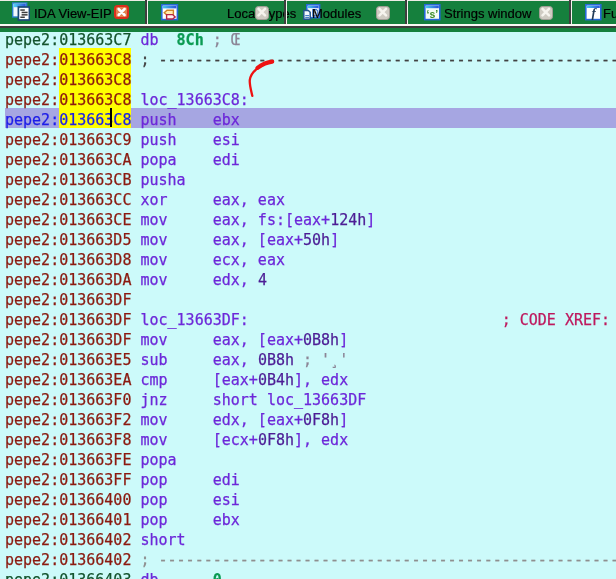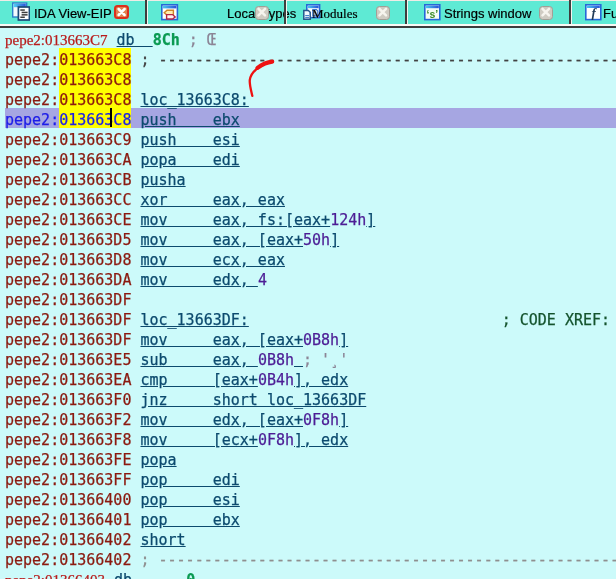--- a/index.html
+++ b/index.html
@@ -1,37 +1,37 @@
 <!DOCTYPE html>
 <html><head>
 <meta charset="utf-8">
 <style>
   html,body{margin:0;padding:0;}
   #root{position:relative;width:616px;height:579px;overflow:hidden;background:#ccfafa;font-family:"Liberation Mono",monospace;}
   
-  #tabbar{position:absolute;left:0;top:0;width:616px;height:25px;background:#5eead4;font-family:"Liberation Sans",sans-serif;}
+  #tabbar{position:absolute;left:0;top:0;width:616px;height:32px;background:#15803d;font-family:"Liberation Sans",sans-serif;}
   #tabbar .topline{position:absolute;left:0;top:0;width:616px;height:1px;background:#eeece6;}
   .sep{position:absolute;top:0;height:25px;width:2px;background:#3e3e3e;}
   .sepw{position:absolute;top:0;height:25px;width:1px;background:#f6f4ef;}
   .tabtext{position:absolute;top:5.5px;font-size:13px;color:#000;-webkit-text-stroke:0.2px #000;}
   .botwhite{position:absolute;left:0;top:24px;width:616px;height:2px;background:#faf8f4;}
   .botdark{position:absolute;left:0;top:26px;width:616px;height:2px;background:#3c3c3c;}
   
   .xred{position:absolute;overflow:hidden;top:5px;width:15px;height:14px;border-radius:3.5px;background:#e1814f;border:2px solid #dc2e1d;box-sizing:border-box;}
   .xgray{position:absolute;overflow:hidden;top:6px;width:14px;height:13.5px;border-radius:3.5px;background:#cfcbc2;border:1.2px solid #a29e96;box-sizing:border-box;}
   #hl{position:absolute;left:5px;top:108px;width:611px;height:20px;background:#a6a6e2;}
   .yel{position:absolute;left:59px;width:72px;height:20px;background:#ffff00;}
   #caret{position:absolute;left:110px;top:108px;width:2px;height:19px;background:#000;}
   #code{position:absolute;left:5px;top:30px;font-size:15px;line-height:20px;margin:0;color:#0909a0;-webkit-text-stroke:0.25px currentColor;}
   .m{color:#8b1a10;}   
-  .o{color:#b91c1c;font-family:Liberation Serif, serif;}   
+  .o{color:#14532d;}   
   .b{color:#1d1de8;}   
-  .n{color:#0c4a6e;text-decoration:underline;}   
+  .n{color:#6d28d9;}   
   .g{color:#0b9a52;font-weight:bold;}   
-  .x{color:#14532d;text-align:center;}   
+  .x{color:#be185d;text-align:center;}   
   .c{color:#8b8495;}   
   .d1{color:#424242;}  
   .d2{color:#8f8f8f;}  
   .y2{color:#4c1d95;}  
 </style>
 </head>
 <body>
 <div id="root">
 
   <div id="hl"></div>
@@ -128,21 +128,21 @@
             <stop offset="1" stop-color="#2a50d8"></stop>
       </linearGradient>
         </defs>
       <rect x="4.8" y="0.8" width="12.8" height="12.8" fill="#ffffff" stroke="#2668d8" stroke-width="1.6"></rect>
       <rect x="5.8" y="1.8" width="10.8" height="2.4" fill="url(#tg3)"></rect>
       <path d="M10.8,5.5 h3.6 l1.4,1.4 v5 h-5 z" fill="#dcecfa" stroke="#3a72c8" stroke-width="1.2"></path>
       <path d="M1.8,6.5 h4.6 l1.8,1.8 v7 h-6.4 z" fill="#f4f9ff" stroke="#24568c" stroke-width="1.5"></path>
       <rect x="3.2" y="11" width="3.8" height="1.2" fill="#4a80c8"></rect>
       <rect x="3.2" y="13" width="3.8" height="1.2" fill="#4a80c8"></rect>
     </svg>
-    <div class="tabtext" style="left:312px;font-family:Liberation Serif, serif;">Modules</div>
+    <div class="tabtext" style="left:312px;">Modules</div>
     <div class="xgray" style="left:376px;">
       <svg width="12" height="11" style="display:block">
           <path d="M2.5,1.8 L9,8.3 M9,1.8 L2.5,8.3" stroke="#f6f4ee" stroke-width="2.5" stroke-linecap="round"></path>
         </svg>
     </div>
     <div class="sep" style="left:405px;"></div>
       <div class="sepw" style="left:407px;"></div>
 
     <svg width="18" height="18" style="position:absolute;left:424px;top:4px;">
       <defs>

